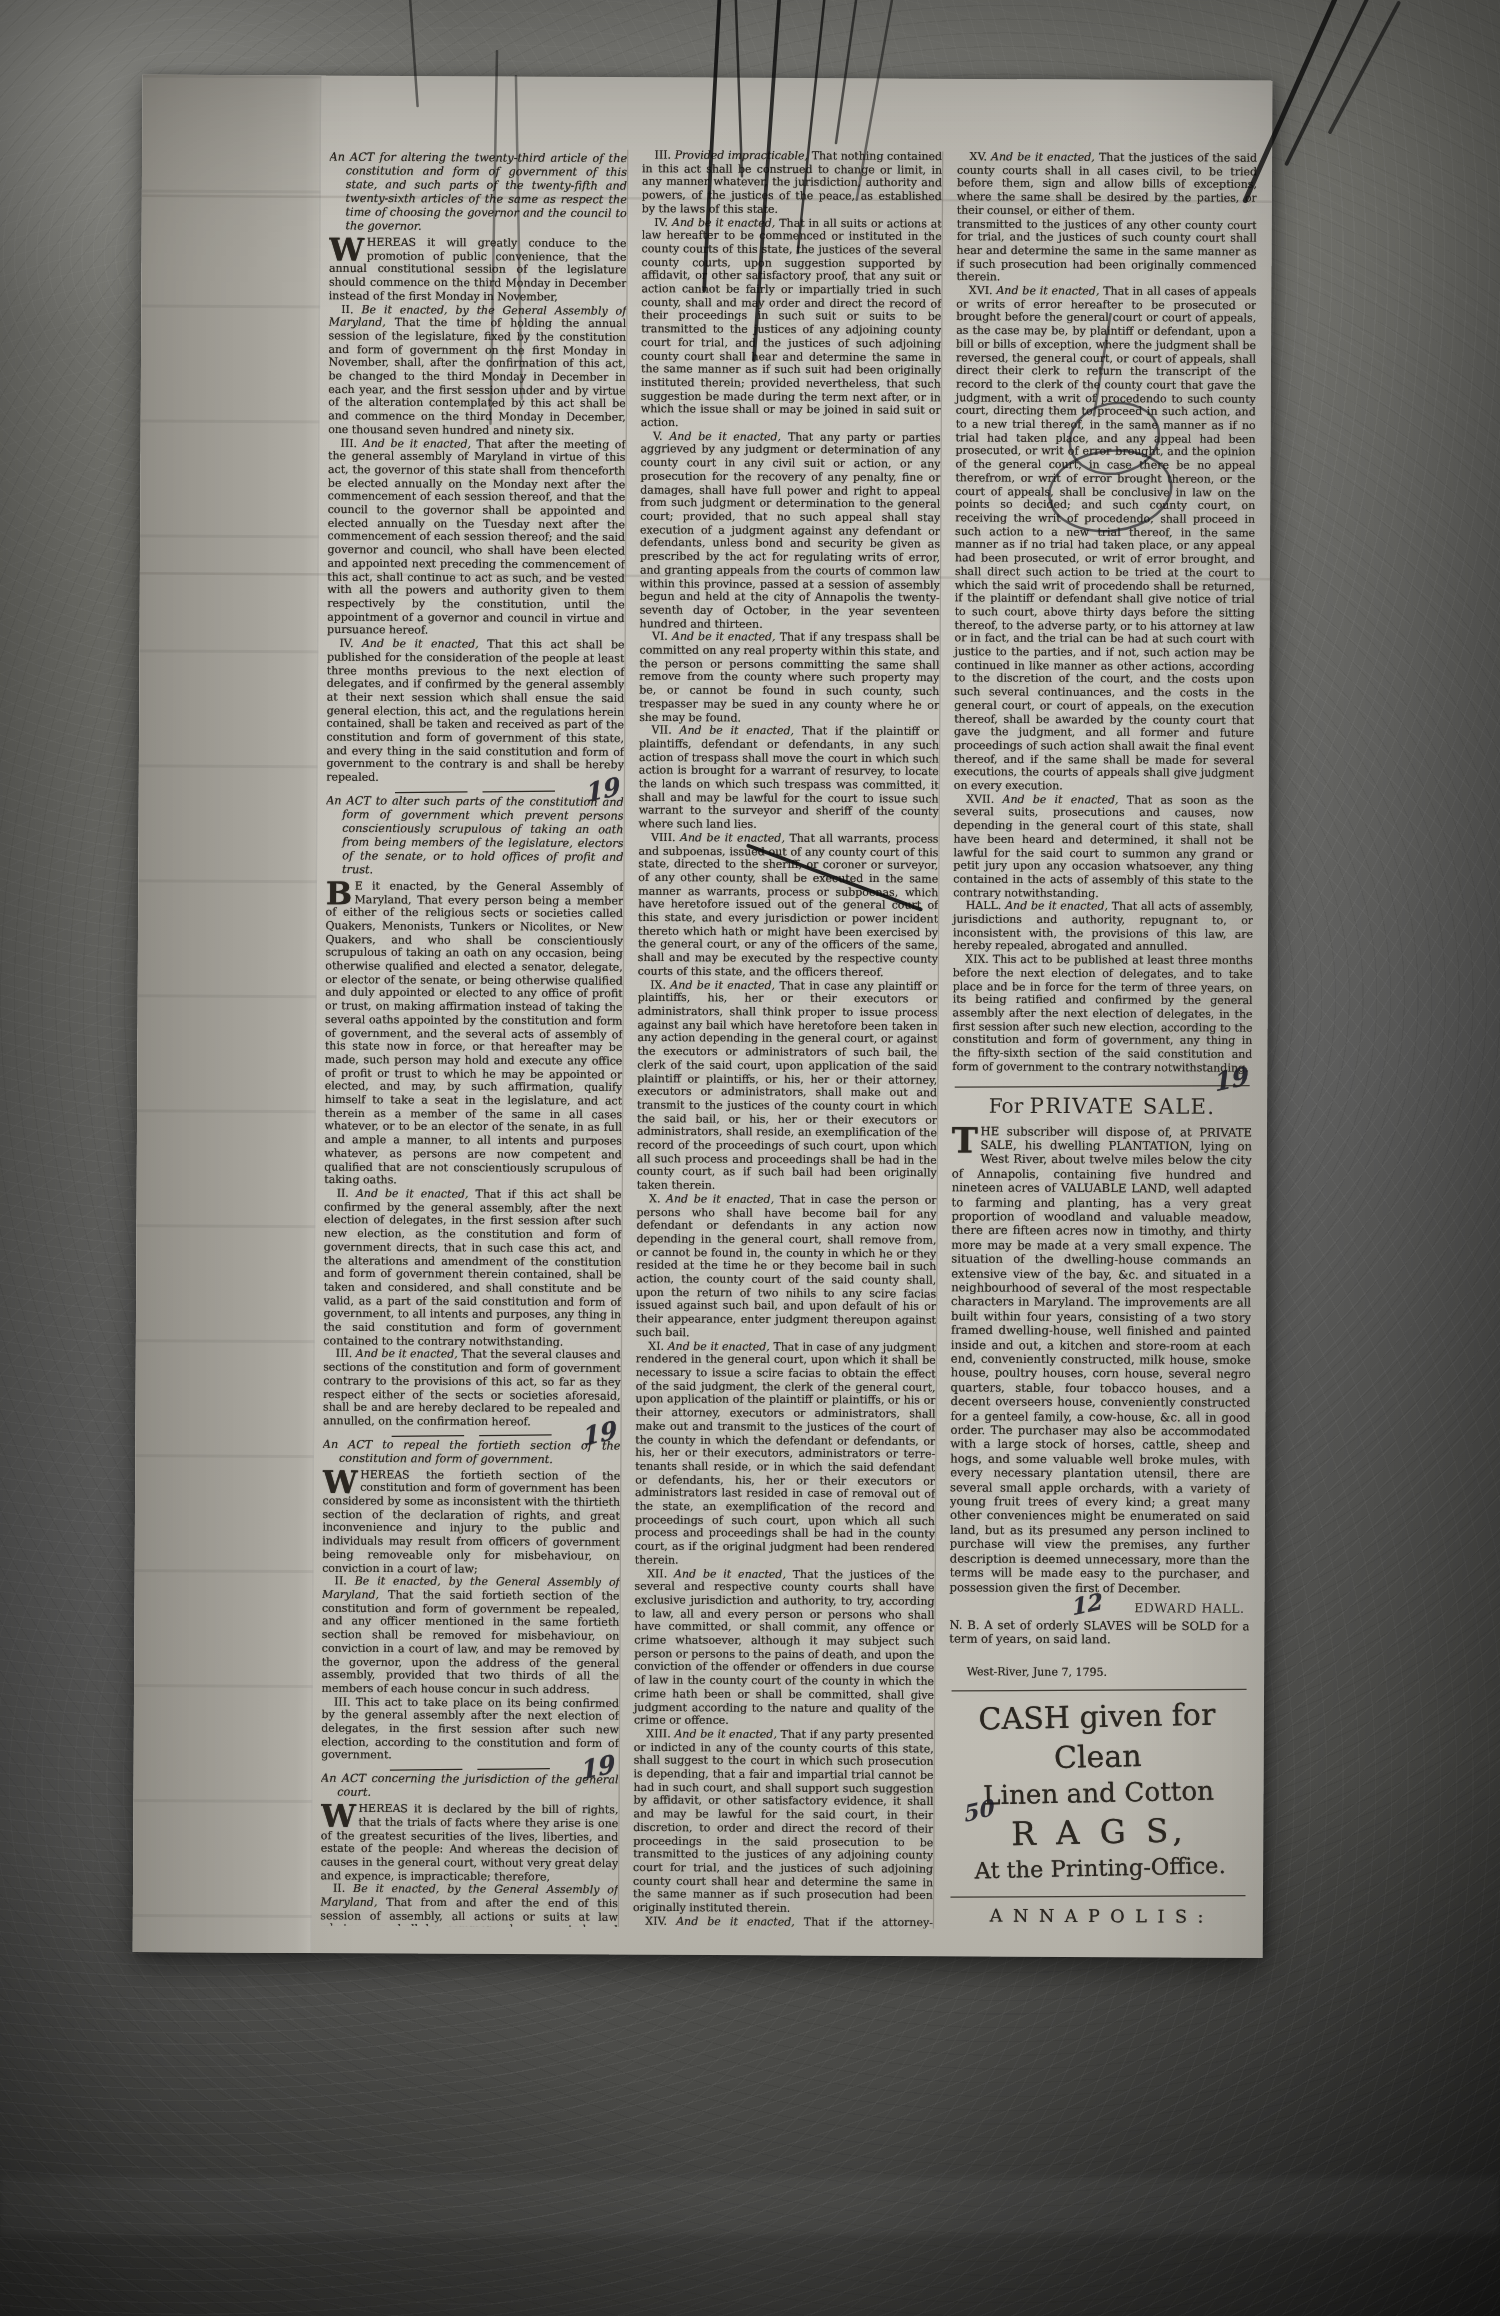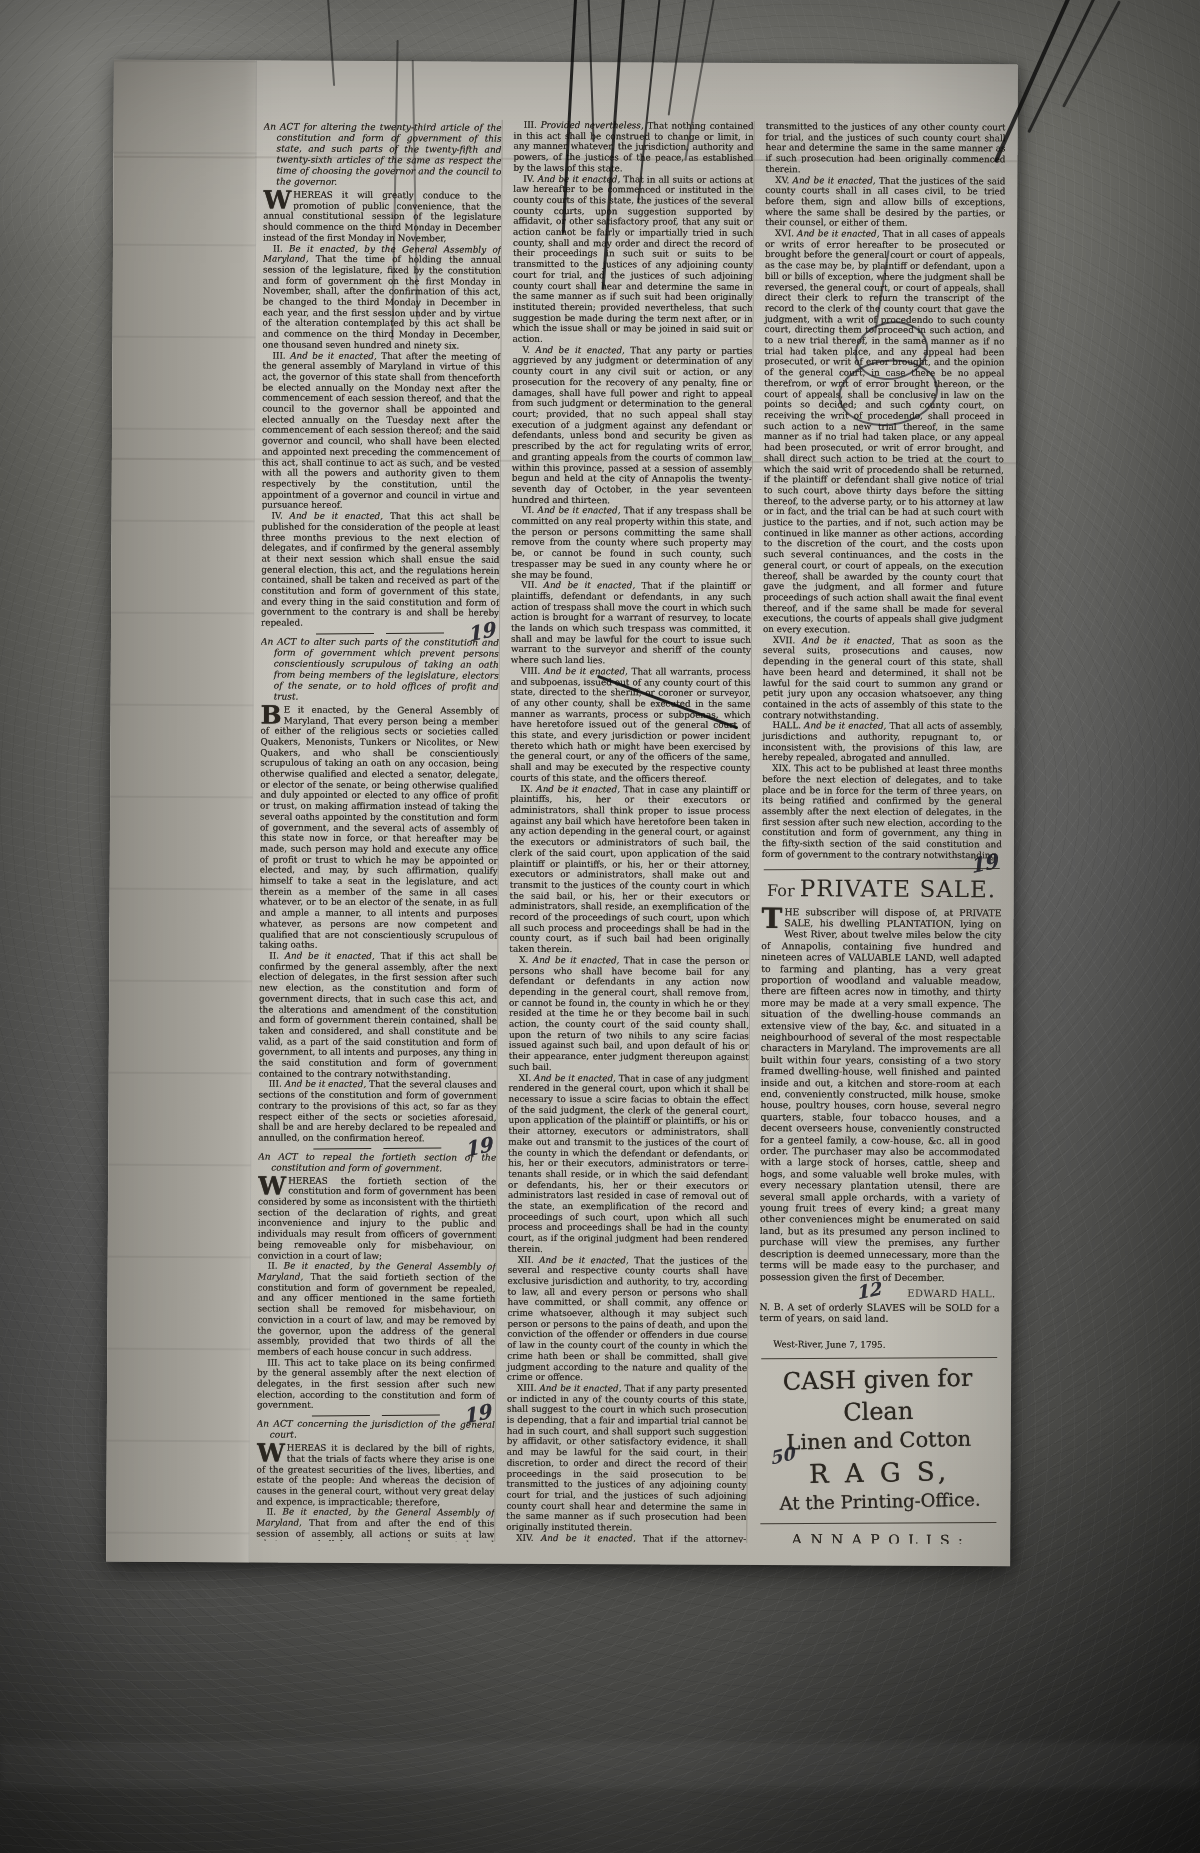--- a/index.html
+++ b/index.html
@@ -77,21 +77,21 @@
   }
   .adtext{font-size:9.3px;line-height:11.4px;}
   .adtext .dropcap{font-size:28px;line-height:23px;}
 
   .rule{width:128px;margin:4px auto 3px;display:flex;gap:12px;transform:rotate(-.8deg);}
   .rule span{flex:1;border-top:1.7px solid #2a2620;}
   .longrule{border-top:1.2px solid rgba(40,35,28,.85);margin:8px 2px 6px;transform:rotate(-.6deg);}
 
   .sale-heading{text-align:center;margin:6px 0 5px;white-space:nowrap;}
   .sh-small{font-size:16px;}
-  .sh-large{font-size:23px;letter-spacing:1px;}
+  .sh-large{font-size:17px;letter-spacing:1px;}
 
   .signature{text-align:right;font-size:10px;letter-spacing:.4px;margin:5px 4px 3px 0;}
   .dateline{text-indent:14px;margin-top:15px;}
 
   .display-ad{text-align:center;margin:4px 0 2px;}
   .display-ad .dline{line-height:1.32;text-shadow:0 0 .7px rgba(40,35,28,.85);}
   .imprint{text-align:center;margin-top:6px;}
   .imprint .dline{line-height:1.5;text-shadow:0 0 .6px rgba(40,35,28,.8);}
 
   .handnote{
@@ -143,36 +143,36 @@
           <p class="body sec" style="position: relative;"><span class="num">III.</span> This act to take place on its being confirmed by the general assembly after the next election of delegates, in the first session after such new election, according to the constitution and form of government.<span class="handnote hn-end">19</span></p>
           <div class="rule">
             <span></span>
             <span></span>
           </div>
           <div class="act-title">An ACT concerning the jurisdiction of the general court.</div>
           <p class="body opening"><span class="dropcap">W</span>HEREAS it is declared by the bill of rights, that the trials of facts where they arise is one of the greatest securities of the lives, liberties, and estate of the people: And whereas the decision of causes in the general court, without very great delay and expence, is impracticable; therefore,</p>
           <p class="body sec"><span class="num">II.</span> <i>Be it enacted, by the General Assembly of Maryland,</i> That from and after the end of this session of assembly, all actions or suits at law whatsoever shall be commenced, prosecuted, and carried on to final judgment, in the respective county courts of the counties wherein the defendant or defendants may reside, and not elsewhere, and the several and respective county courts shall have full power and authority to hear and determine all such suits and actions.</p>
         </div>
       <div class="col col2">
-          <p class="body sec"><span class="num">III.</span> <i>Provided nevertheless,</i> That nothing contained in this act shall be construed to change or limit, in any manner whatever, the jurisdiction, authority and powers, of the justices of the peace, as established by the laws of this state.</p>
+          <p class="body sec"><span class="num">III.</span> <i>Provided impracticable,</i> That nothing contained in this act shall be construed to change or limit, in any manner whatever, the jurisdiction, authority and powers, of the justices of the peace, as established by the laws of this state.</p>
           <p class="body sec"><span class="num">IV.</span> <i>And be it enacted,</i> That in all suits or actions at law hereafter to be commenced or instituted in the county courts of this state, the justices of the several county courts, upon suggestion supported by affidavit, or other satisfactory proof, that any suit or action cannot be fairly or impartially tried in such county, shall and may order and direct the record of their proceedings in such suit or suits to be transmitted to the justices of any adjoining county court for trial, and the justices of such adjoining county court shall hear and determine the same in the same manner as if such suit had been originally instituted therein; provided nevertheless, that such suggestion be made during the term next after, or in which the issue shall or may be joined in said suit or action.</p>
           <p class="body sec"><span class="num">V.</span> <i>And be it enacted,</i> That any party or parties aggrieved by any judgment or determination of any county court in any civil suit or action, or any prosecution for the recovery of any penalty, fine or damages, shall have full power and right to appeal from such judgment or determination to the general court; provided, that no such appeal shall stay execution of a judgment against any defendant or defendants, unless bond and security be given as prescribed by the act for regulating writs of error, and granting appeals from the courts of common law within this province, passed at a session of assembly begun and held at the city of Annapolis the twenty-seventh day of October, in the year seventeen hundred and thirteen.</p>
           <p class="body sec"><span class="num">VI.</span> <i>And be it enacted,</i> That if any trespass shall be committed on any real property within this state, and the person or persons committing the same shall remove from the county where such property may be, or cannot be found in such county, such trespasser may be sued in any county where he or she may be found.</p>
           <p class="body sec"><span class="num">VII.</span> <i>And be it enacted,</i> That if the plaintiff or plaintiffs, defendant or defendants, in any such action of trespass shall move the court in which such action is brought for a warrant of resurvey, to locate the lands on which such trespass was committed, it shall and may be lawful for the court to issue such warrant to the surveyor and sheriff of the county where such land lies.</p>
           <p class="body sec"><span class="num">VIII.</span> <i>And be it enacted,</i> That all warrants, process and subpoenas, issued out of any county court of this state, directed to the sheriff, or coroner or surveyor, of any other county, shall be executed in the same manner as warrants, process or subpoenas, which have heretofore issued out of the general court of this state, and every jurisdiction or power incident thereto which hath or might have been exercised by the general court, or any of the officers of the same, shall and may be executed by the respective county courts of this state, and the officers thereof.</p>
           <p class="body sec"><span class="num">IX.</span> <i>And be it enacted,</i> That in case any plaintiff or plaintiffs, his, her or their executors or administrators, shall think proper to issue process against any bail which have heretofore been taken in any action depending in the general court, or against the executors or administrators of such bail, the clerk of the said court, upon application of the said plaintiff or plaintiffs, or his, her or their attorney, executors or administrators, shall make out and transmit to the justices of the county court in which the said bail, or his, her or their executors or administrators, shall reside, an exemplification of the record of the proceedings of such court, upon which all such process and proceedings shall be had in the county court, as if such bail had been originally taken therein.</p>
           <p class="body sec"><span class="num">X.</span> <i>And be it enacted,</i> That in case the person or persons who shall have become bail for any defendant or defendants in any action now depending in the general court, shall remove from, or cannot be found in, the county in which he or they resided at the time he or they become bail in such action, the county court of the said county shall, upon the return of two nihils to any scire facias issued against such bail, and upon default of his or their appearance, enter judgment thereupon against such bail.</p>
           <p class="body sec"><span class="num">XI.</span> <i>And be it enacted,</i> That in case of any judgment rendered in the general court, upon which it shall be necessary to issue a scire facias to obtain the effect of the said judgment, the clerk of the general court, upon application of the plaintiff or plaintiffs, or his or their attorney, executors or administrators, shall make out and transmit to the justices of the court of the county in which the defendant or defendants, or his, her or their executors, administrators or terre-tenants shall reside, or in which the said defendant or defendants, his, her or their executors or administrators last resided in case of removal out of the state, an exemplification of the record and proceedings of such court, upon which all such process and proceedings shall be had in the county court, as if the original judgment had been rendered therein.</p>
           <p class="body sec"><span class="num">XII.</span> <i>And be it enacted,</i> That the justices of the several and respective county courts shall have exclusive jurisdiction and authority, to try, according to law, all and every person or persons who shall have committed, or shall commit, any offence or crime whatsoever, although it may subject such person or persons to the pains of death, and upon the conviction of the offender or offenders in due course of law in the county court of the county in which the crime hath been or shall be committed, shall give judgment according to the nature and quality of the crime or offence.</p>
           <p class="body sec"><span class="num">XIII.</span> <i>And be it enacted,</i> That if any party presented or indicted in any of the county courts of this state, shall suggest to the court in which such prosecution is depending, that a fair and impartial trial cannot be had in such court, and shall support such suggestion by affidavit, or other satisfactory evidence, it shall and may be lawful for the said court, in their discretion, to order and direct the record of their proceedings in the said prosecution to be transmitted to the justices of any adjoining county court for trial, and the justices of such adjoining county court shall hear and determine the same in the same manner as if such prosecution had been originally instituted therein.</p>
           <p class="body sec"><span class="num">XIV.</span> <i>And be it enacted,</i> That if the attorney-general, or the prosecutor for the state, shall suggest to any county court before whom an indictment is or may be depending, that the state cannot have a fair and impartial trial in such court, it shall and may be lawful for the said court, in their discretion, to order and direct the record of their proceedings in the said prosecution to be</p>
         </div>
       <div class="col col3">
+          <p class="body sec"><span class="num">XV.</span> <i>And be it enacted,</i> That the justices of the said county courts shall in all cases civil, to be tried before them, sign and allow bills of exceptions, where the same shall be desired by the parties, or their counsel, or either of them.</p>
           <p class="body sec noind">transmitted to the justices of any other county court for trial, and the justices of such county court shall hear and determine the same in the same manner as if such prosecution had been originally commenced therein.</p>
-          <p class="body sec"><span class="num">XV.</span> <i>And be it enacted,</i> That the justices of the said county courts shall in all cases civil, to be tried before them, sign and allow bills of exceptions, where the same shall be desired by the parties, or their counsel, or either of them.</p>
           <p class="body sec"><span class="num">XVI.</span> <i>And be it enacted,</i> That in all cases of appeals or writs of error hereafter to be prosecuted or brought before the general court or court of appeals, as the case may be, by plaintiff or defendant, upon a bill or bills of exception, where the judgment shall be reversed, the general court, or court of appeals, shall direct their clerk to return the transcript of the record to the clerk of the county court that gave the judgment, with a writ of procedendo to such county court, directing them to proceed in such action, and to a new trial thereof, in the same manner as if no trial had taken place, and any appeal had been prosecuted, or writ of error brought, and the opinion of the general court, in case there be no appeal therefrom, or writ of error brought thereon, or the court of appeals, shall be conclusive in law on the points so decided; and such county court, on receiving the writ of procedendo, shall proceed in such action to a new trial thereof, in the same manner as if no trial had taken place, or any appeal had been prosecuted, or writ of error brought, and shall direct such action to be tried at the court to which the said writ of procedendo shall be returned, if the plaintiff or defendant shall give notice of trial to such court, above thirty days before the sitting thereof, to the adverse party, or to his attorney at law or in fact, and the trial can be had at such court with justice to the parties, and if not, such action may be continued in like manner as other actions, according to the discretion of the court, and the costs upon such several continuances, and the costs in the general court, or court of appeals, on the execution thereof, shall be awarded by the county court that gave the judgment, and all former and future proceedings of such action shall await the final event thereof, and if the same shall be made for several executions, the courts of appeals shall give judgment on every execution.</p>
           <p class="body sec"><span class="num">XVII.</span> <i>And be it enacted,</i> That as soon as the several suits, prosecutions and causes, now depending in the general court of this state, shall have been heard and determined, it shall not be lawful for the said court to summon any grand or petit jury upon any occasion whatsoever, any thing contained in the acts of assembly of this state to the contrary notwithstanding.</p>
           <p class="body sec"><span class="num">HALL.</span> <i>And be it enacted,</i> That all acts of assembly, jurisdictions and authority, repugnant to, or inconsistent with, the provisions of this law, are hereby repealed, abrogated and annulled.</p>
           <p class="body sec" style="position: relative;"><span class="num">XIX.</span> This act to be published at least three months before the next election of delegates, and to take place and be in force for the term of three years, on its being ratified and confirmed by the general assembly after the next election of delegates, in the first session after such new election, according to the constitution and form of government, any thing in the fifty-sixth section of the said constitution and form of government to the contrary notwithstanding.<span class="handnote hn-end">19</span></p>
           <div class="longrule"></div>
           <div class="sale-heading"><span class="sh-small">For</span> <span class="sh-large">PRIVATE SALE.</span></div>
           <p class="body opening adtext"><span class="dropcap">T</span>HE subscriber will dispose of, at PRIVATE SALE, his dwelling PLANTATION, lying on West River, about twelve miles below the city of Annapolis, containing five hundred and nineteen acres of VALUABLE LAND, well adapted to farming and planting, has a very great proportion of woodland and valuable meadow, there are fifteen acres now in timothy, and thirty more may be made at a very small expence. The situation of the dwelling-house commands an extensive view of the bay, &amp;c. and situated in a neighbourhood of several of the most respectable characters in Maryland. The improvements are all built within four years, consisting of a two story framed dwelling-house, well finished and painted inside and out, a kitchen and store-room at each end, conveniently constructed, milk house, smoke house, poultry houses, corn house, several negro quarters, stable, four tobacco houses, and a decent overseers house, conveniently constructed for a genteel family, a cow-house, &amp;c. all in good order. The purchaser may also be accommodated with a large stock of horses, cattle, sheep and hogs, and some valuable well broke mules, with every necessary plantation utensil, there are several small apple orchards, with a variety of young fruit trees of every kind; a great many other conveniences might be enumerated on said land, but as its presumed any person inclined to purchase will view the premises, any further description is deemed unnecessary, more than the terms will be made easy to the purchaser, and possession given the first of December.</p>
           <div class="signature">EDWARD HALL.</div>
           <p class="body sec noind adtext" style="position: relative;">N. B. A set of orderly SLAVES will be SOLD for a term of years, on said land.<span class="handnote hn-above">12</span></p>
           <p class="body dateline">West-River, June 7, 1795.</p>

